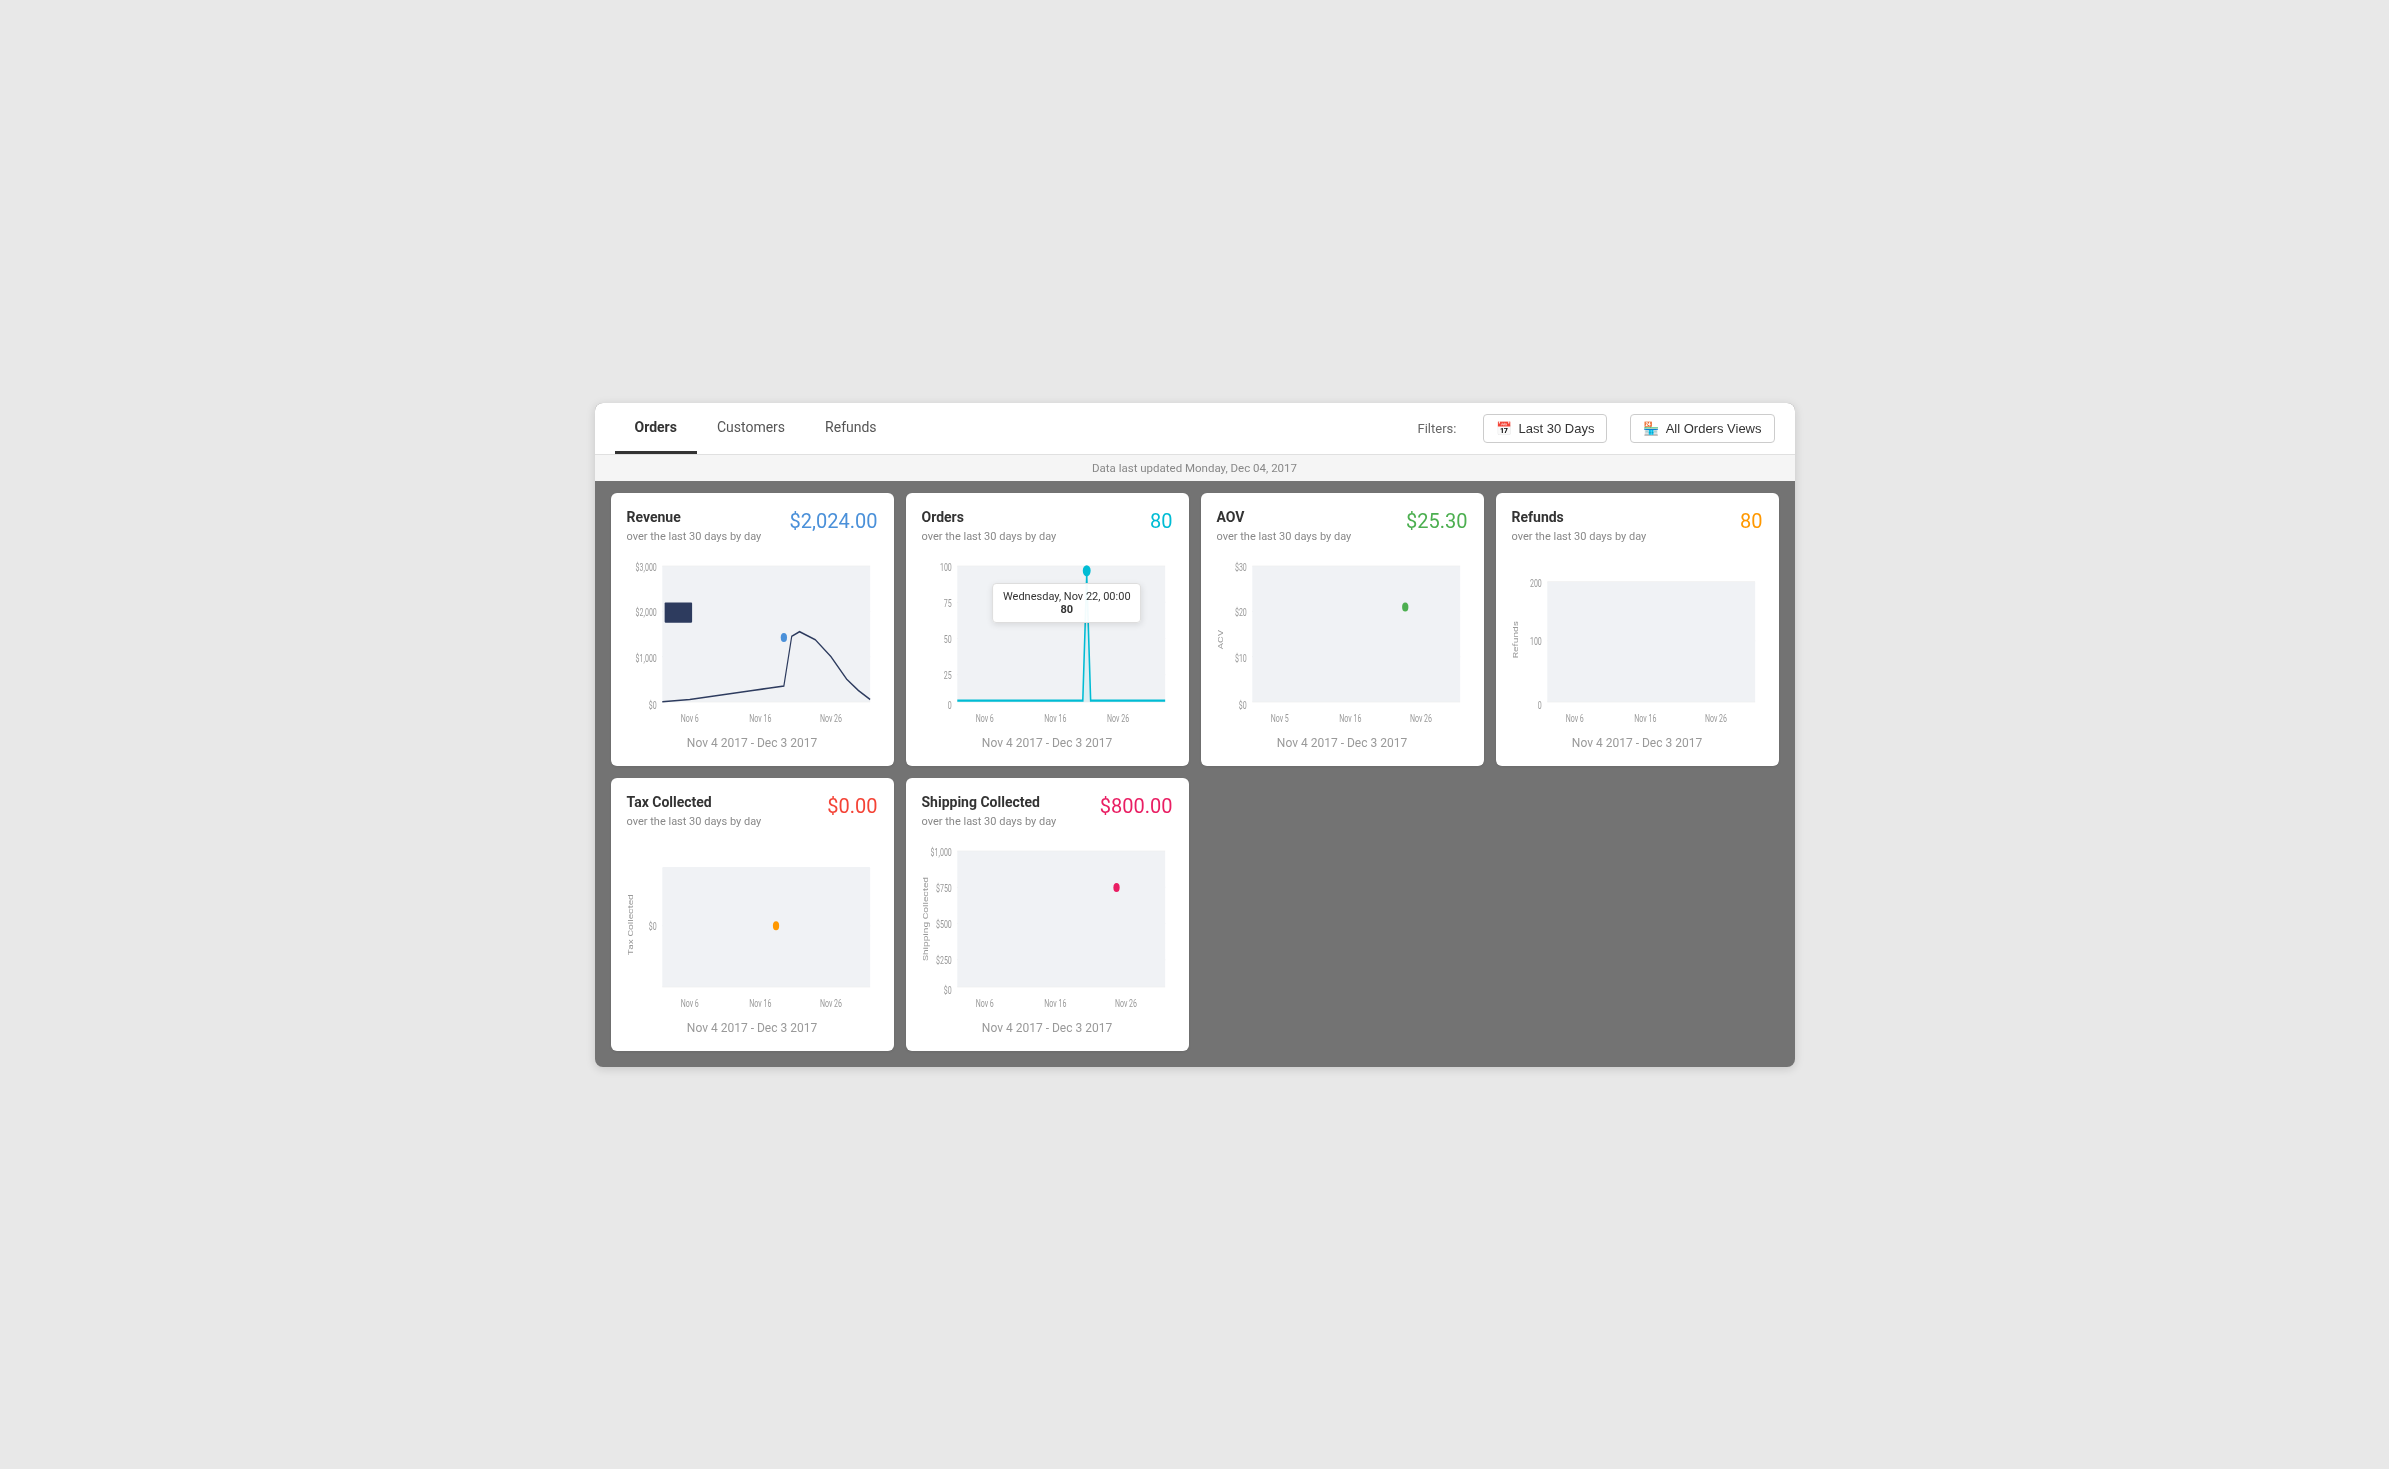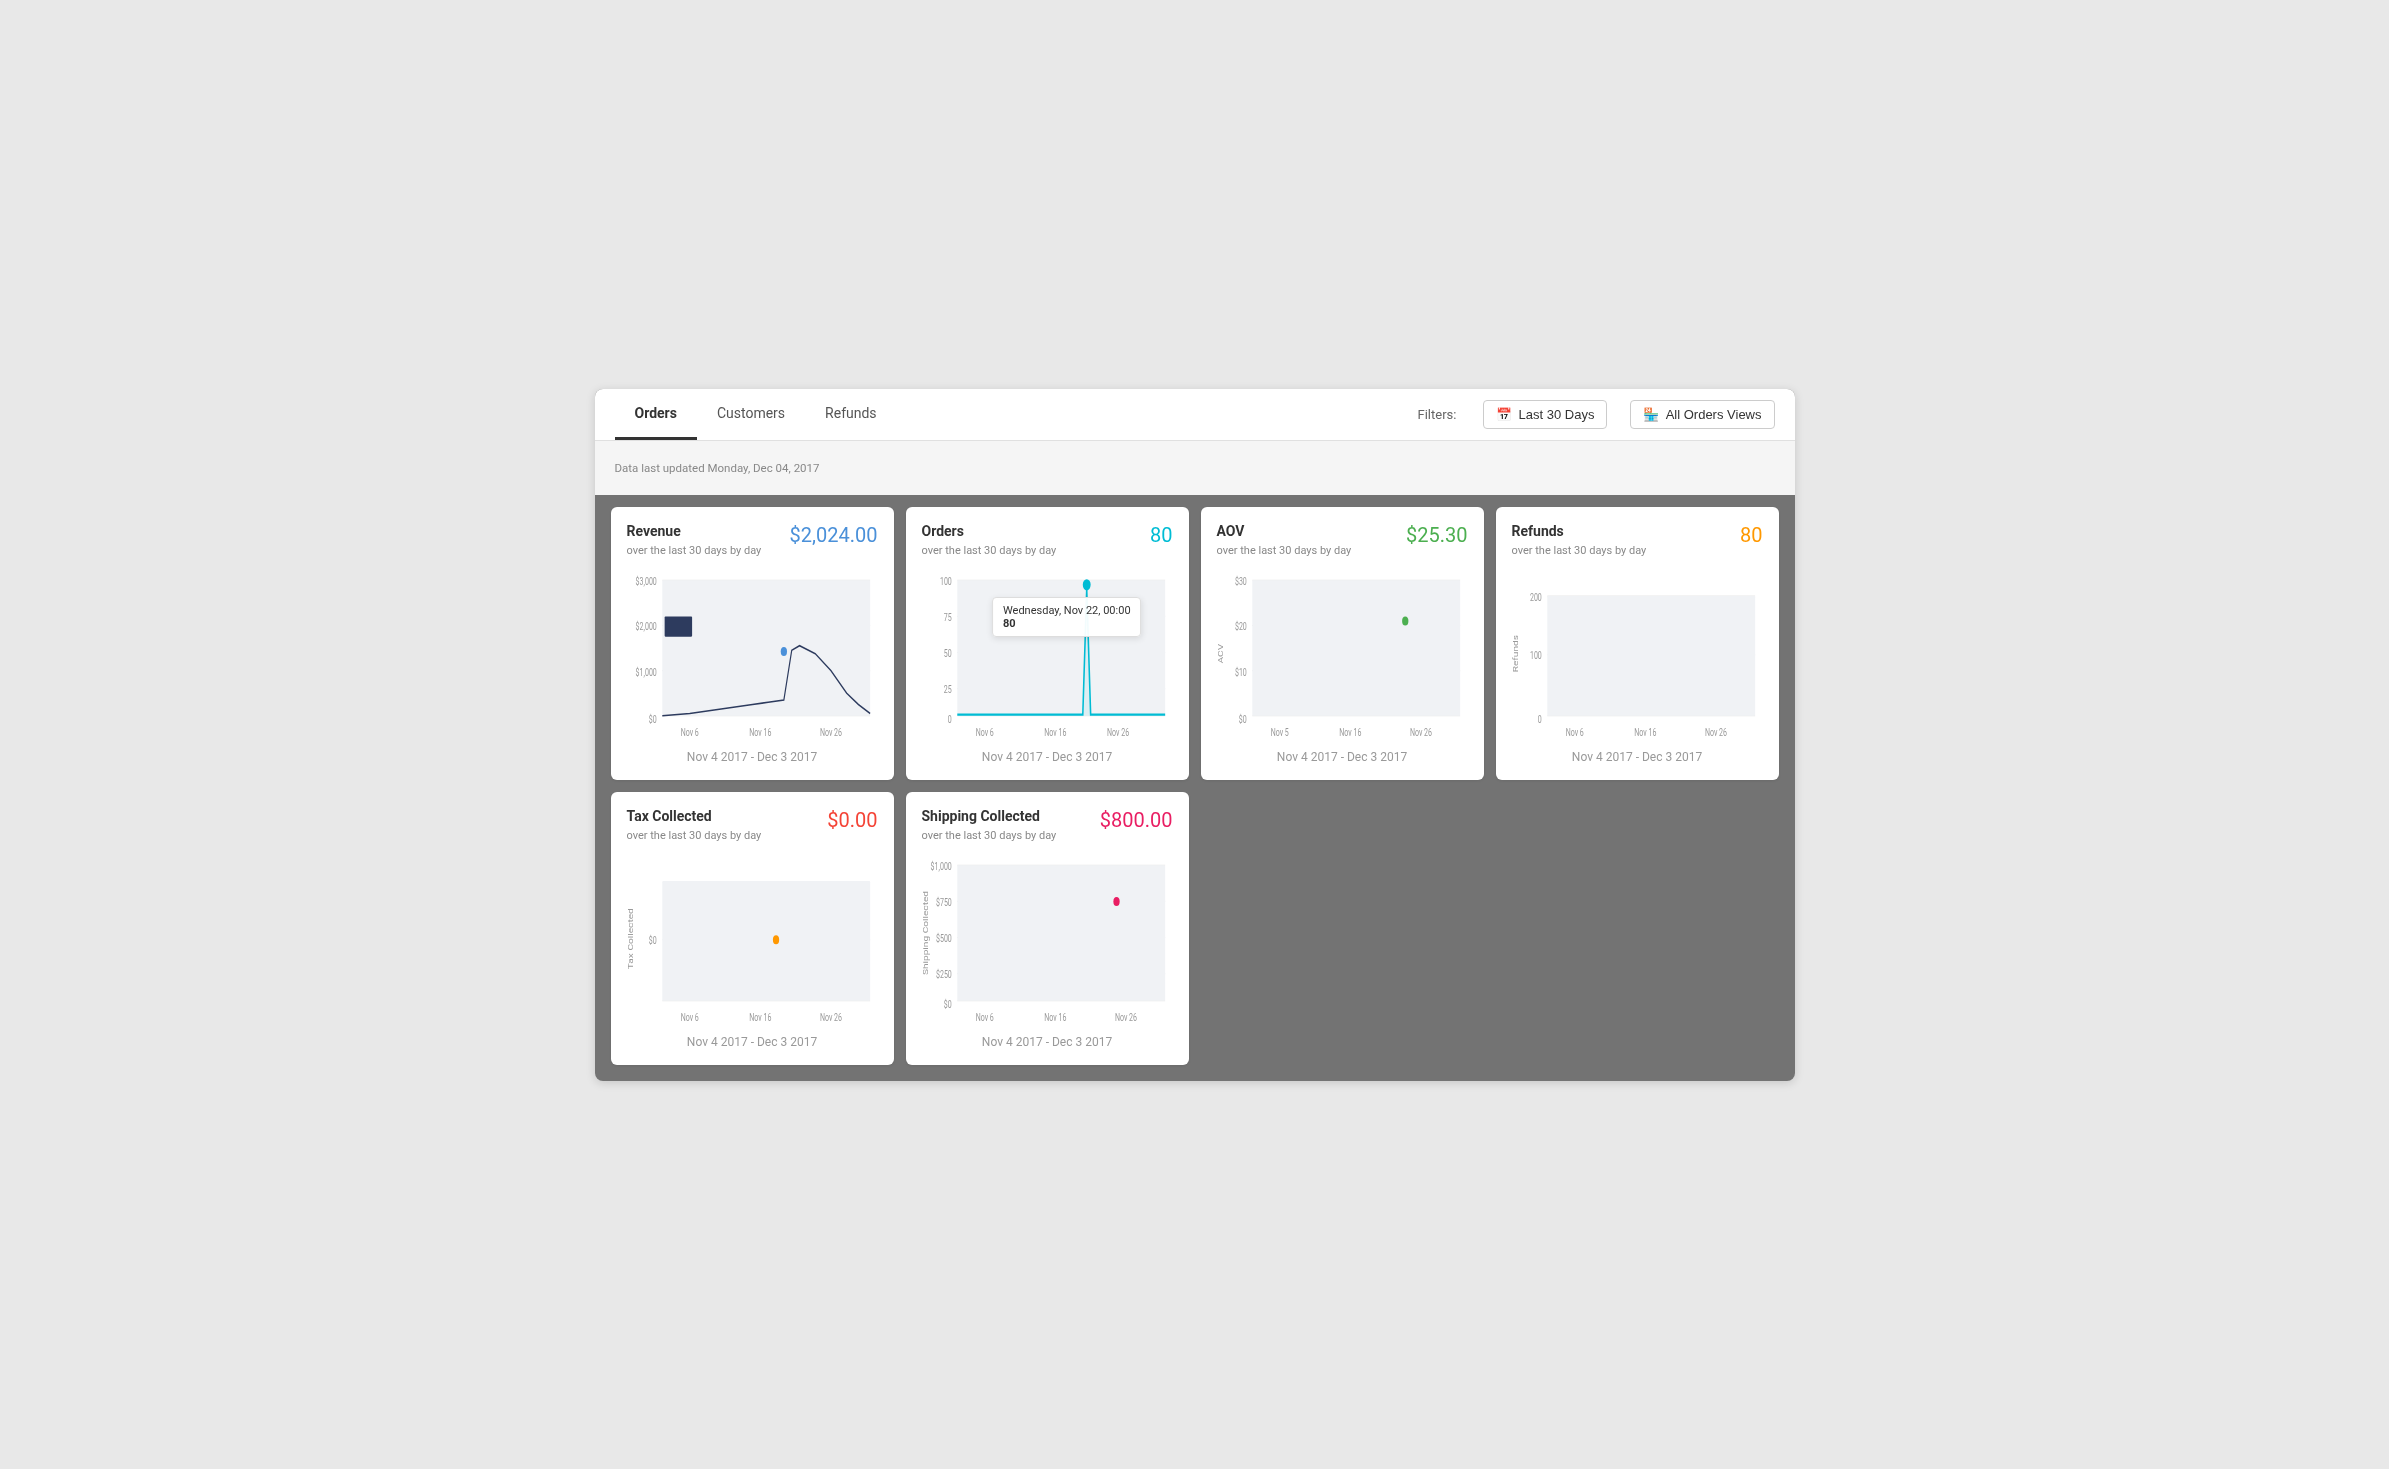--- a/index.html
+++ b/index.html
@@ -72,22 +72,22 @@
       font-size: 13px;
       color: #333;
       cursor: pointer;
     }
     .filter-btn .icon {
       font-size: 13px;
       color: #666;
     }
     
     .last-updated-bar {
-      text-align: left;
-      padding: 20px 20px;
+      text-align: center;
+      padding: 6px 20px;
       font-size: 11.5px;
       color: #888;
       background: #f5f5f5;
     }
     
     .dashboard-grid {
       display: grid;
       grid-template-columns: repeat(4, 1fr);
       gap: 12px;
       padding: 12px 16px 16px;
@@ -254,21 +254,21 @@
 
           <circle cx="210" cy="14" r="5" fill="#00bcd4"></circle>
 
           <line x1="210" y1="14" x2="210" y2="14" stroke="#00bcd4" stroke-width="1" stroke-dasharray="3,2"></line>
 
           <text x="80" y="148" class="axis-label" text-anchor="middle">Nov 6</text>
           <text x="170" y="148" class="axis-label" text-anchor="middle">Nov 16</text>
           <text x="250" y="148" class="axis-label" text-anchor="middle">Nov 26</text>
         </svg>
         
-        <div class="tooltip-box" style="top:28px;left:40%;transform:translateX(-20%);">
+        <div class="tooltip-box" style="top:28px;left:40%;transform:translateX(-20%);text-align:center;">
           <div>Wednesday, Nov 22, 00:00</div>
           <div style="font-weight:700;">80</div>
         </div>
       </div>
       <div class="chart-date-range">Nov 4 2017 - Dec 3 2017</div>
     </div>
 
     <div class="metric-card">
       <div class="card-header">
         <div>

